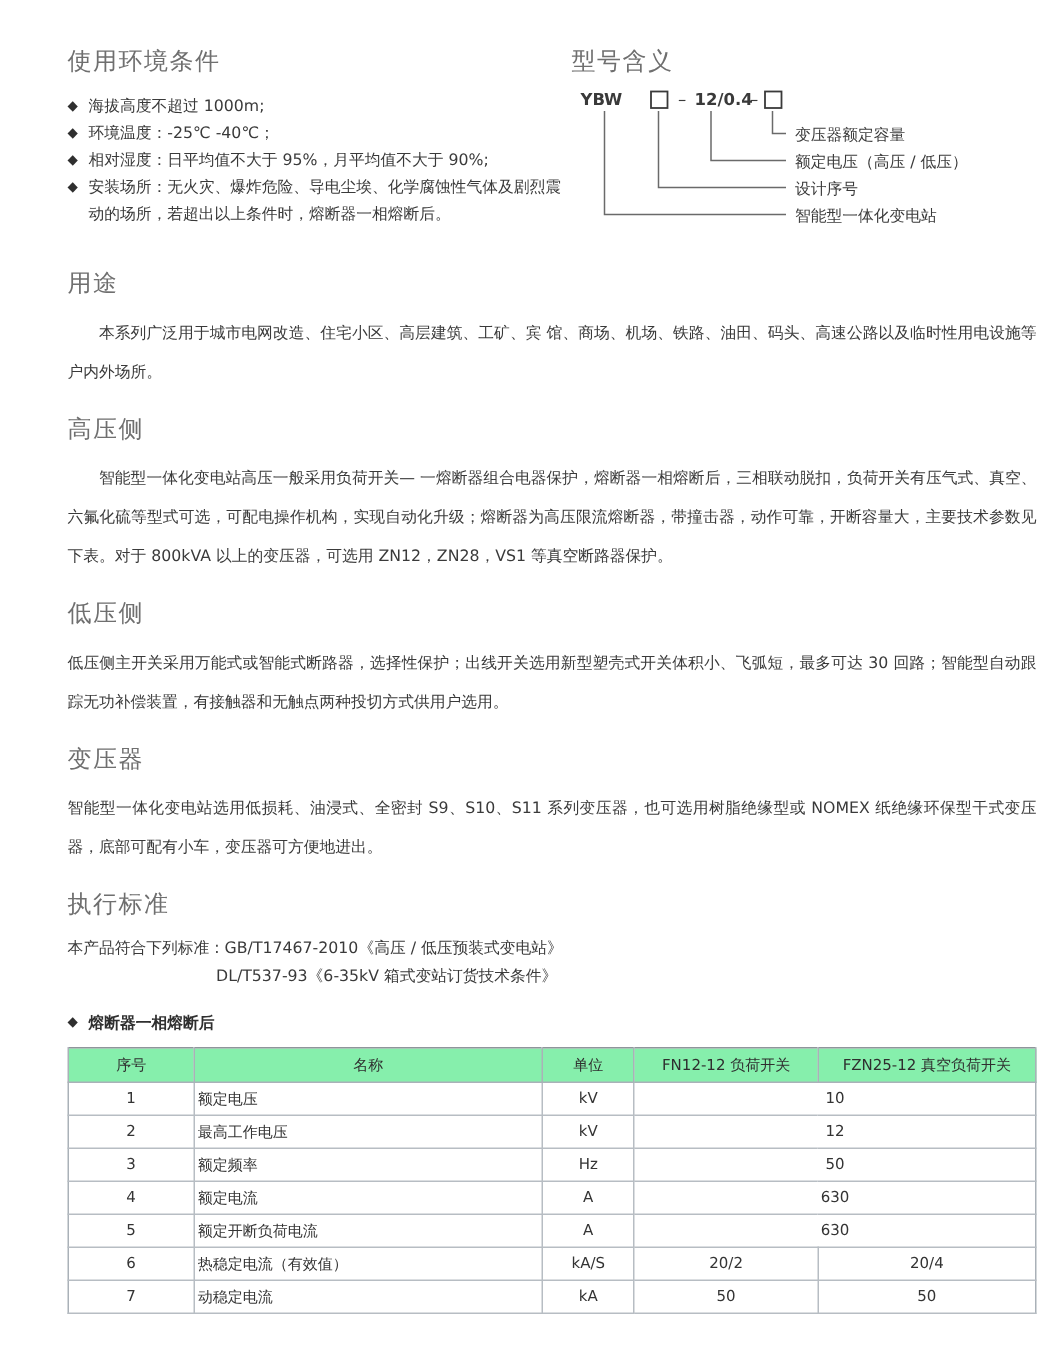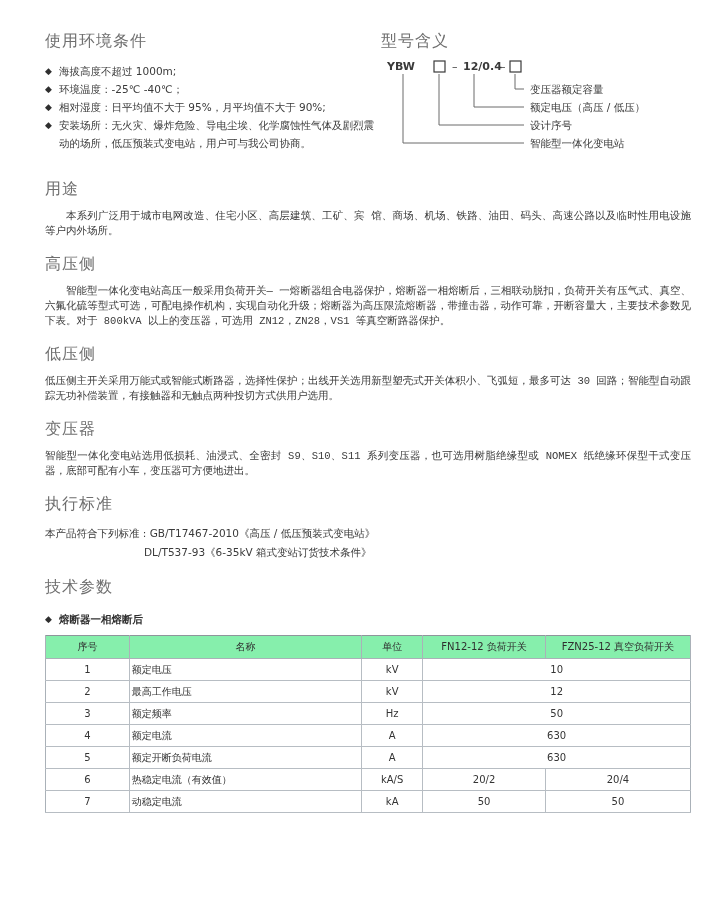--- a/index.html
+++ b/index.html
@@ -25,22 +25,22 @@
     margin-bottom:0px;
   }
   .bullet-item .diamond{
     flex:0 0 14px;font-size:9px;color:#2f2f2f;line-height:18px;
   }
   .bullet-item .btext{flex:1;}
 
   .model-diagram{margin-top:1px;margin-left:3px;}
 
   .body-para{
-    font-size:10.5px;line-height:15px;color:#3a3a3a;
-    text-align:justify;margin:0;font-family:Liberation Mono, monospace;
+    font-size:10.5px;line-height:26px;color:#3a3a3a;
+    text-align:justify;margin:0;
   }
   .indent{text-indent:21px;}
 
   .std-block{font-size:10.5px;line-height:19px;color:#3a3a3a;}
   .std-line2{padding-left:99px;}
 
   .sub-bullet{
     display:flex;font-size:10.5px;color:#2f2f2f;line-height:16px;font-weight:700;
   }
   .sub-bullet .diamond{flex:0 0 14px;font-size:9px;line-height:16px;}
@@ -88,21 +88,21 @@
             <div class="bullet-item">
               <span class="diamond">◆</span>
               <span class="btext">环境温度：-25℃ -40℃；</span>
             </div>
             <div class="bullet-item">
               <span class="diamond">◆</span>
               <span class="btext">相对湿度：日平均值不大于 95%，月平均值不大于 90%;</span>
             </div>
             <div class="bullet-item">
               <span class="diamond">◆</span>
-              <span class="btext">安装场所：无火灾、爆炸危险、导电尘埃、化学腐蚀性气体及剧烈震动的场所，低压预装式变电站，用户可与我公司协商。</span>
+              <span class="btext">安装场所：无火灾、爆炸危险、导电尘埃、化学腐蚀性气体及剧烈震动的场所，若超出以上条件时，熔断器一相熔断后。</span>
             </div>
           </div>
       </div>
 
       <div class="col-right">
         <div class="section-title">型号含义</div>
         <div class="model-diagram">
           <svg width="310" height="105" viewBox="0 0 310 105">
 
             <text x="3" y="17" font-size="11" font-weight="600" fill="#3a3a3a">YBW</text>
@@ -137,21 +137,20 @@
 
     <div class="section-title mt-sec">变压器</div>
     <p class="body-para mt-para">智能型一体化变电站选用低损耗、油浸式、全密封 S9、S10、S11 系列变压器，也可选用树脂绝缘型或 NOMEX 纸绝缘环保型干式变压器，底部可配有小车，变压器可方便地进出。</p>
 
     <div class="section-title mt-sec">执行标准</div>
     <div class="std-block mt-para">
       <div>本产品符合下列标准 : GB/T17467-2010《高压 / 低压预装式变电站》</div>
       <div class="std-line2">DL/T537-93《6-35kV 箱式变站订货技术条件》</div>
     </div>
 
-    <div class="section-title mt-sec">技术参数</div>
     <div class="sub-bullet" style="margin-top:13px;margin-bottom:8px;">
       <span class="diamond">◆</span>
       <span>熔断器一相熔断后</span>
     </div>
 
     <table class="params">
       <colgroup>
         <col class="col-no">
           <col class="col-name">
           <col class="col-unit">

